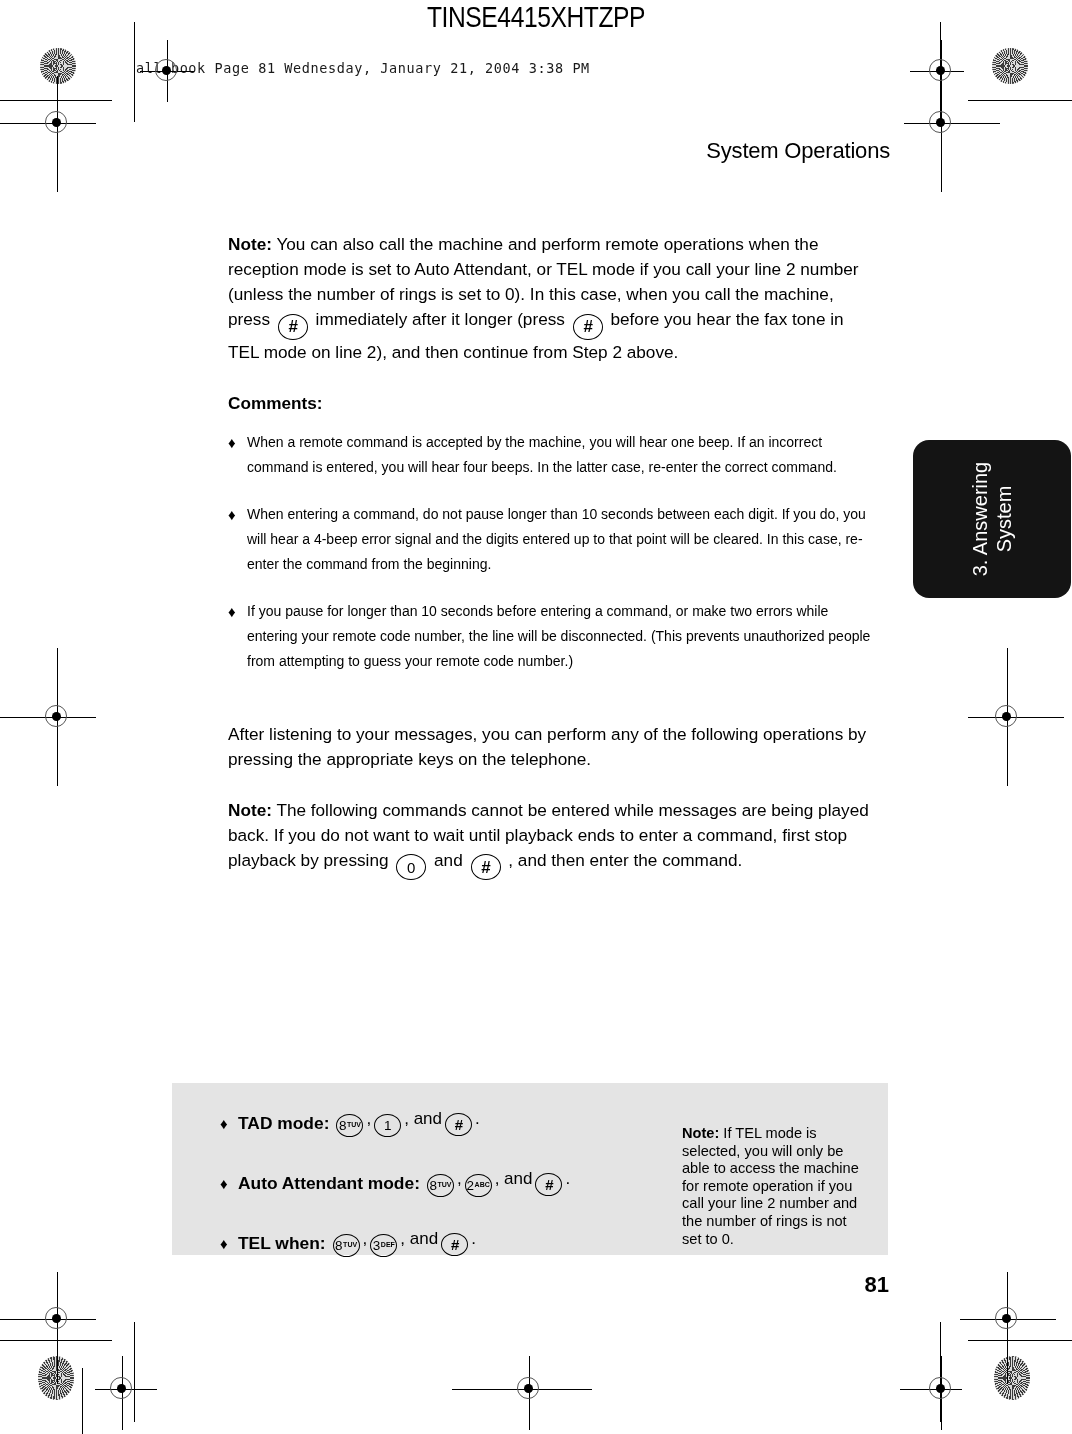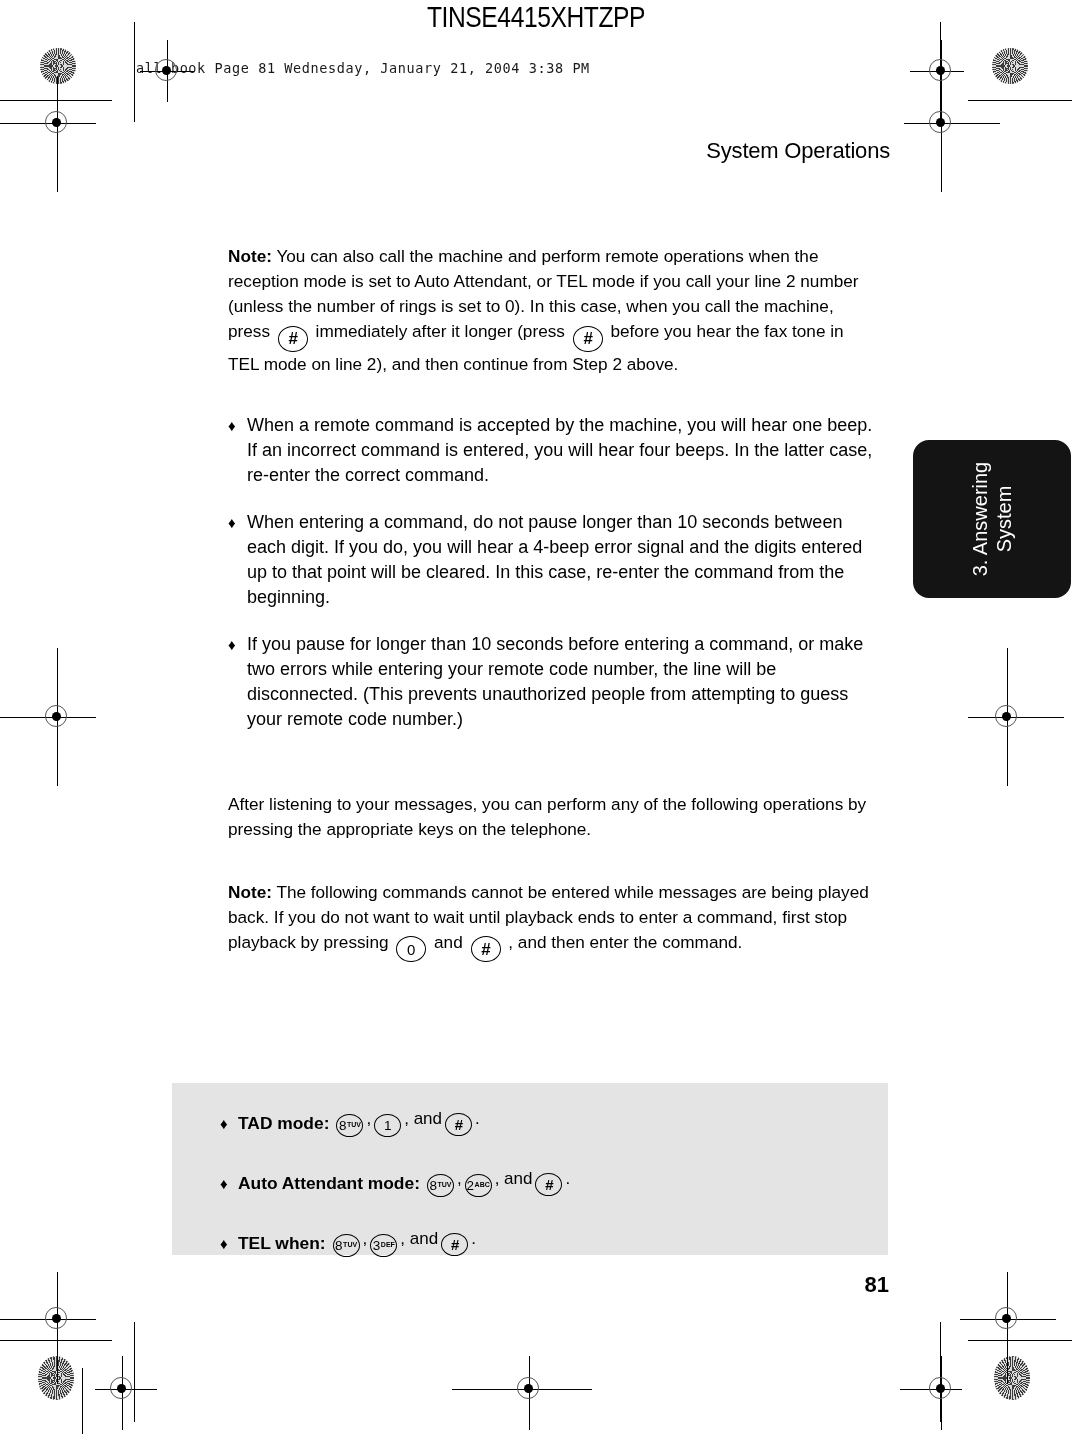--- a/index.html
+++ b/index.html
@@ -111,21 +111,21 @@
   }
 
   .content {
     position: absolute;
     left: 228px;
     top: 228px;
     width: 648px;
   }
 
   p.body {
-    margin: 16px 0 0 0;
+    margin: 4px 0 0 0;
     font-size: 17.2px;
     line-height: 25px;
     text-align: left;
   }
   .gap-sm { height: 14px; }
   .gap-md { height: 22px; }
 
   .lead { font-weight: bold; }
 
   .bullets { margin: 0; padding: 0; }
@@ -133,21 +133,21 @@
     display: flex;
     margin-bottom: 22px;
   }
   .bullet .glyph {
     flex: 0 0 19px;
     font-size: 15px;
     line-height: 25px;
   }
   .bullet .btext {
     flex: 1 1 auto;
-    font-size: 18px;
+    font-size: 14px;
     line-height: 25px;
   }
 
   h2.sub {
     margin: 0;
     font-size: 21px;
     font-style: italic;
     font-weight: bold;
     letter-spacing: -0.2px;
   }
@@ -363,20 +363,21 @@
 <div class="content">
 
   <p class="body"><span class="lead">Note:</span><span> You can also call the machine and perform remote operations when the reception mode is set to Auto Attendant, or TEL mode if you call your line 2 number (unless the number of rings is set to 0). In this case, when you call the machine, press </span><span class="key">
         <span class="hash">#</span>
       </span><span> immediately after it longer (press </span><span class="key">
         <span class="hash">#</span>
       </span><span> before you hear the fax tone in TEL mode on line 2), and then continue from Step 2 above.</span></p>
 
   <div class="gap-md"></div>
 
+  <p class="body lead">Comments:</p>
 
   <div class="gap-sm"></div>
 
   <div class="bullets">
     <div class="bullet">
       <span class="glyph">♦</span>
       <span class="btext">When a remote command is accepted by the machine, you will hear one beep. If an incorrect command is entered, you will hear four beeps. In the latter case, re-enter the correct command.</span>
     </div>
     <div class="bullet">
       <span class="glyph">♦</span>
@@ -446,20 +447,21 @@
             <span class="letters">TUV</span>
           </span><span>,</span><span class="key small">
             <span class="num">3</span>
             <span class="letters">DEF</span>
           </span><span>, and</span><span class="key small">
             <span class="hash">#</span>
           </span><span>.</span></span>
     </div>
   </div>
 
+  <div class="gb-note"><b>Note:</b><span> If TEL mode is selected, you will only be able to access the machine for remote operation if you call your line 2 number and the number of rings is not set to 0.</span></div>
 </div>
 
 <div class="sidetab">
   <div class="lbl">3. Answering
 System</div>
 </div>
 
 <div class="folio">81</div>
 
 </body></html>

